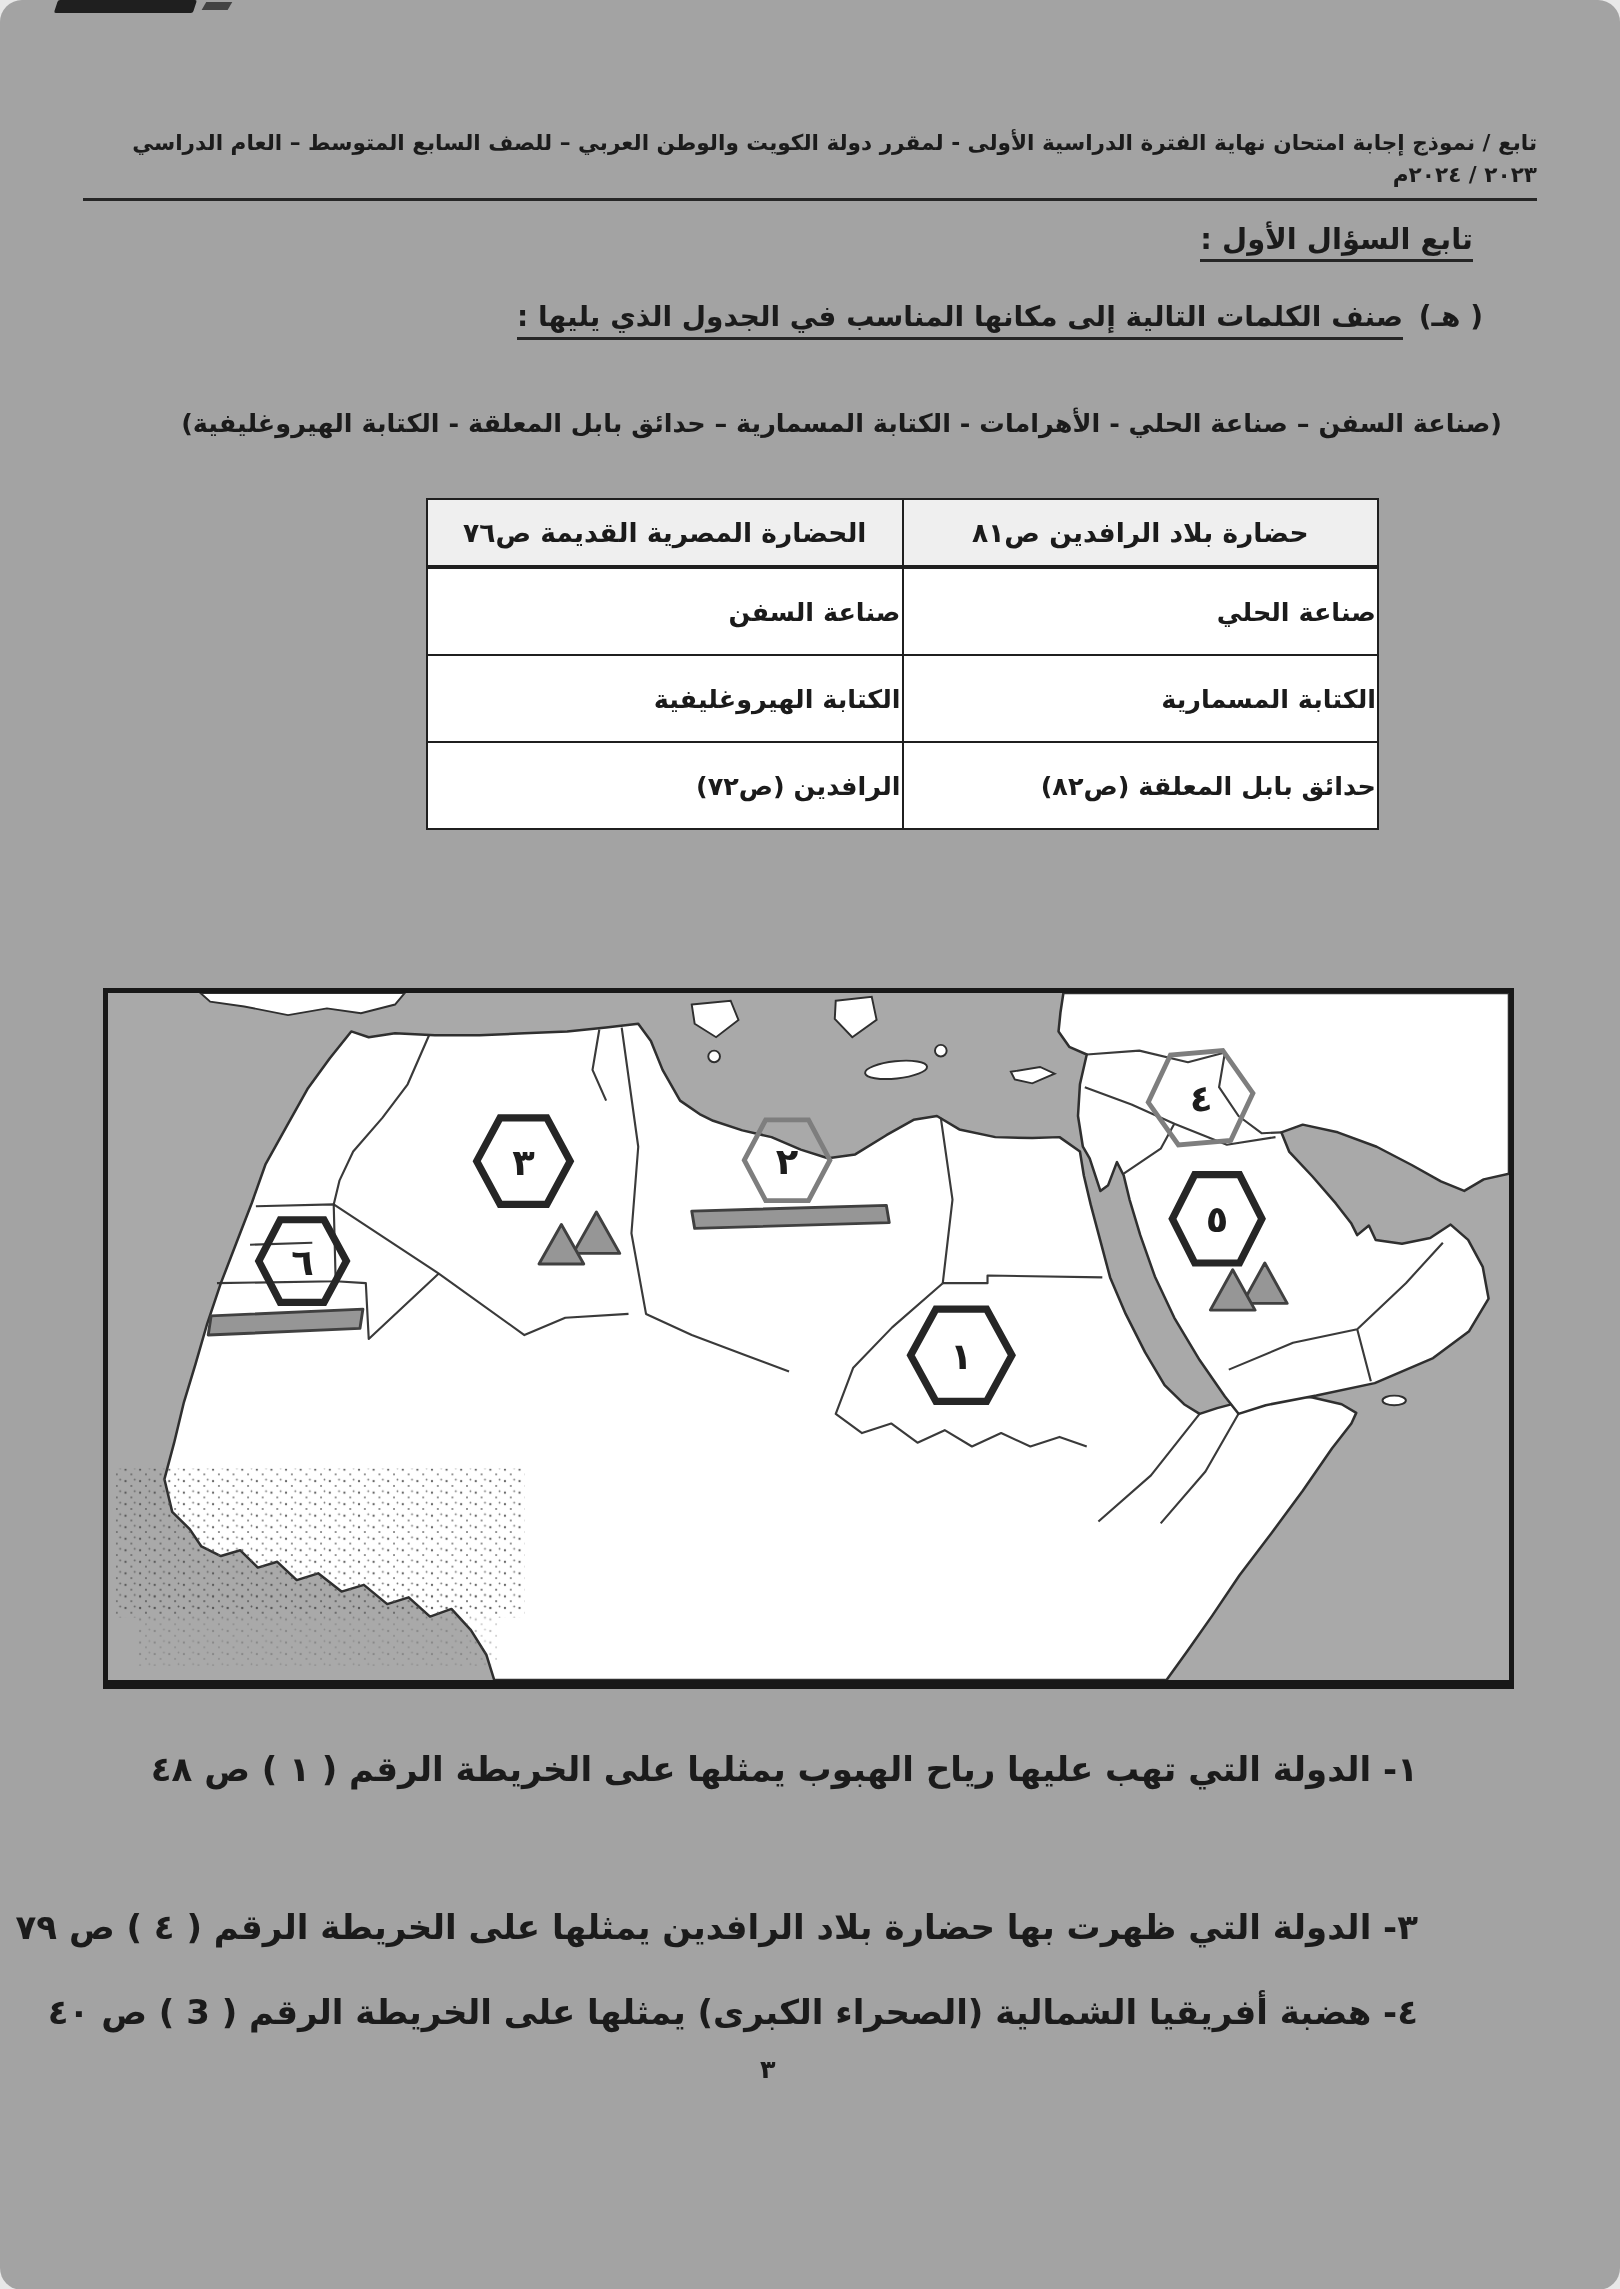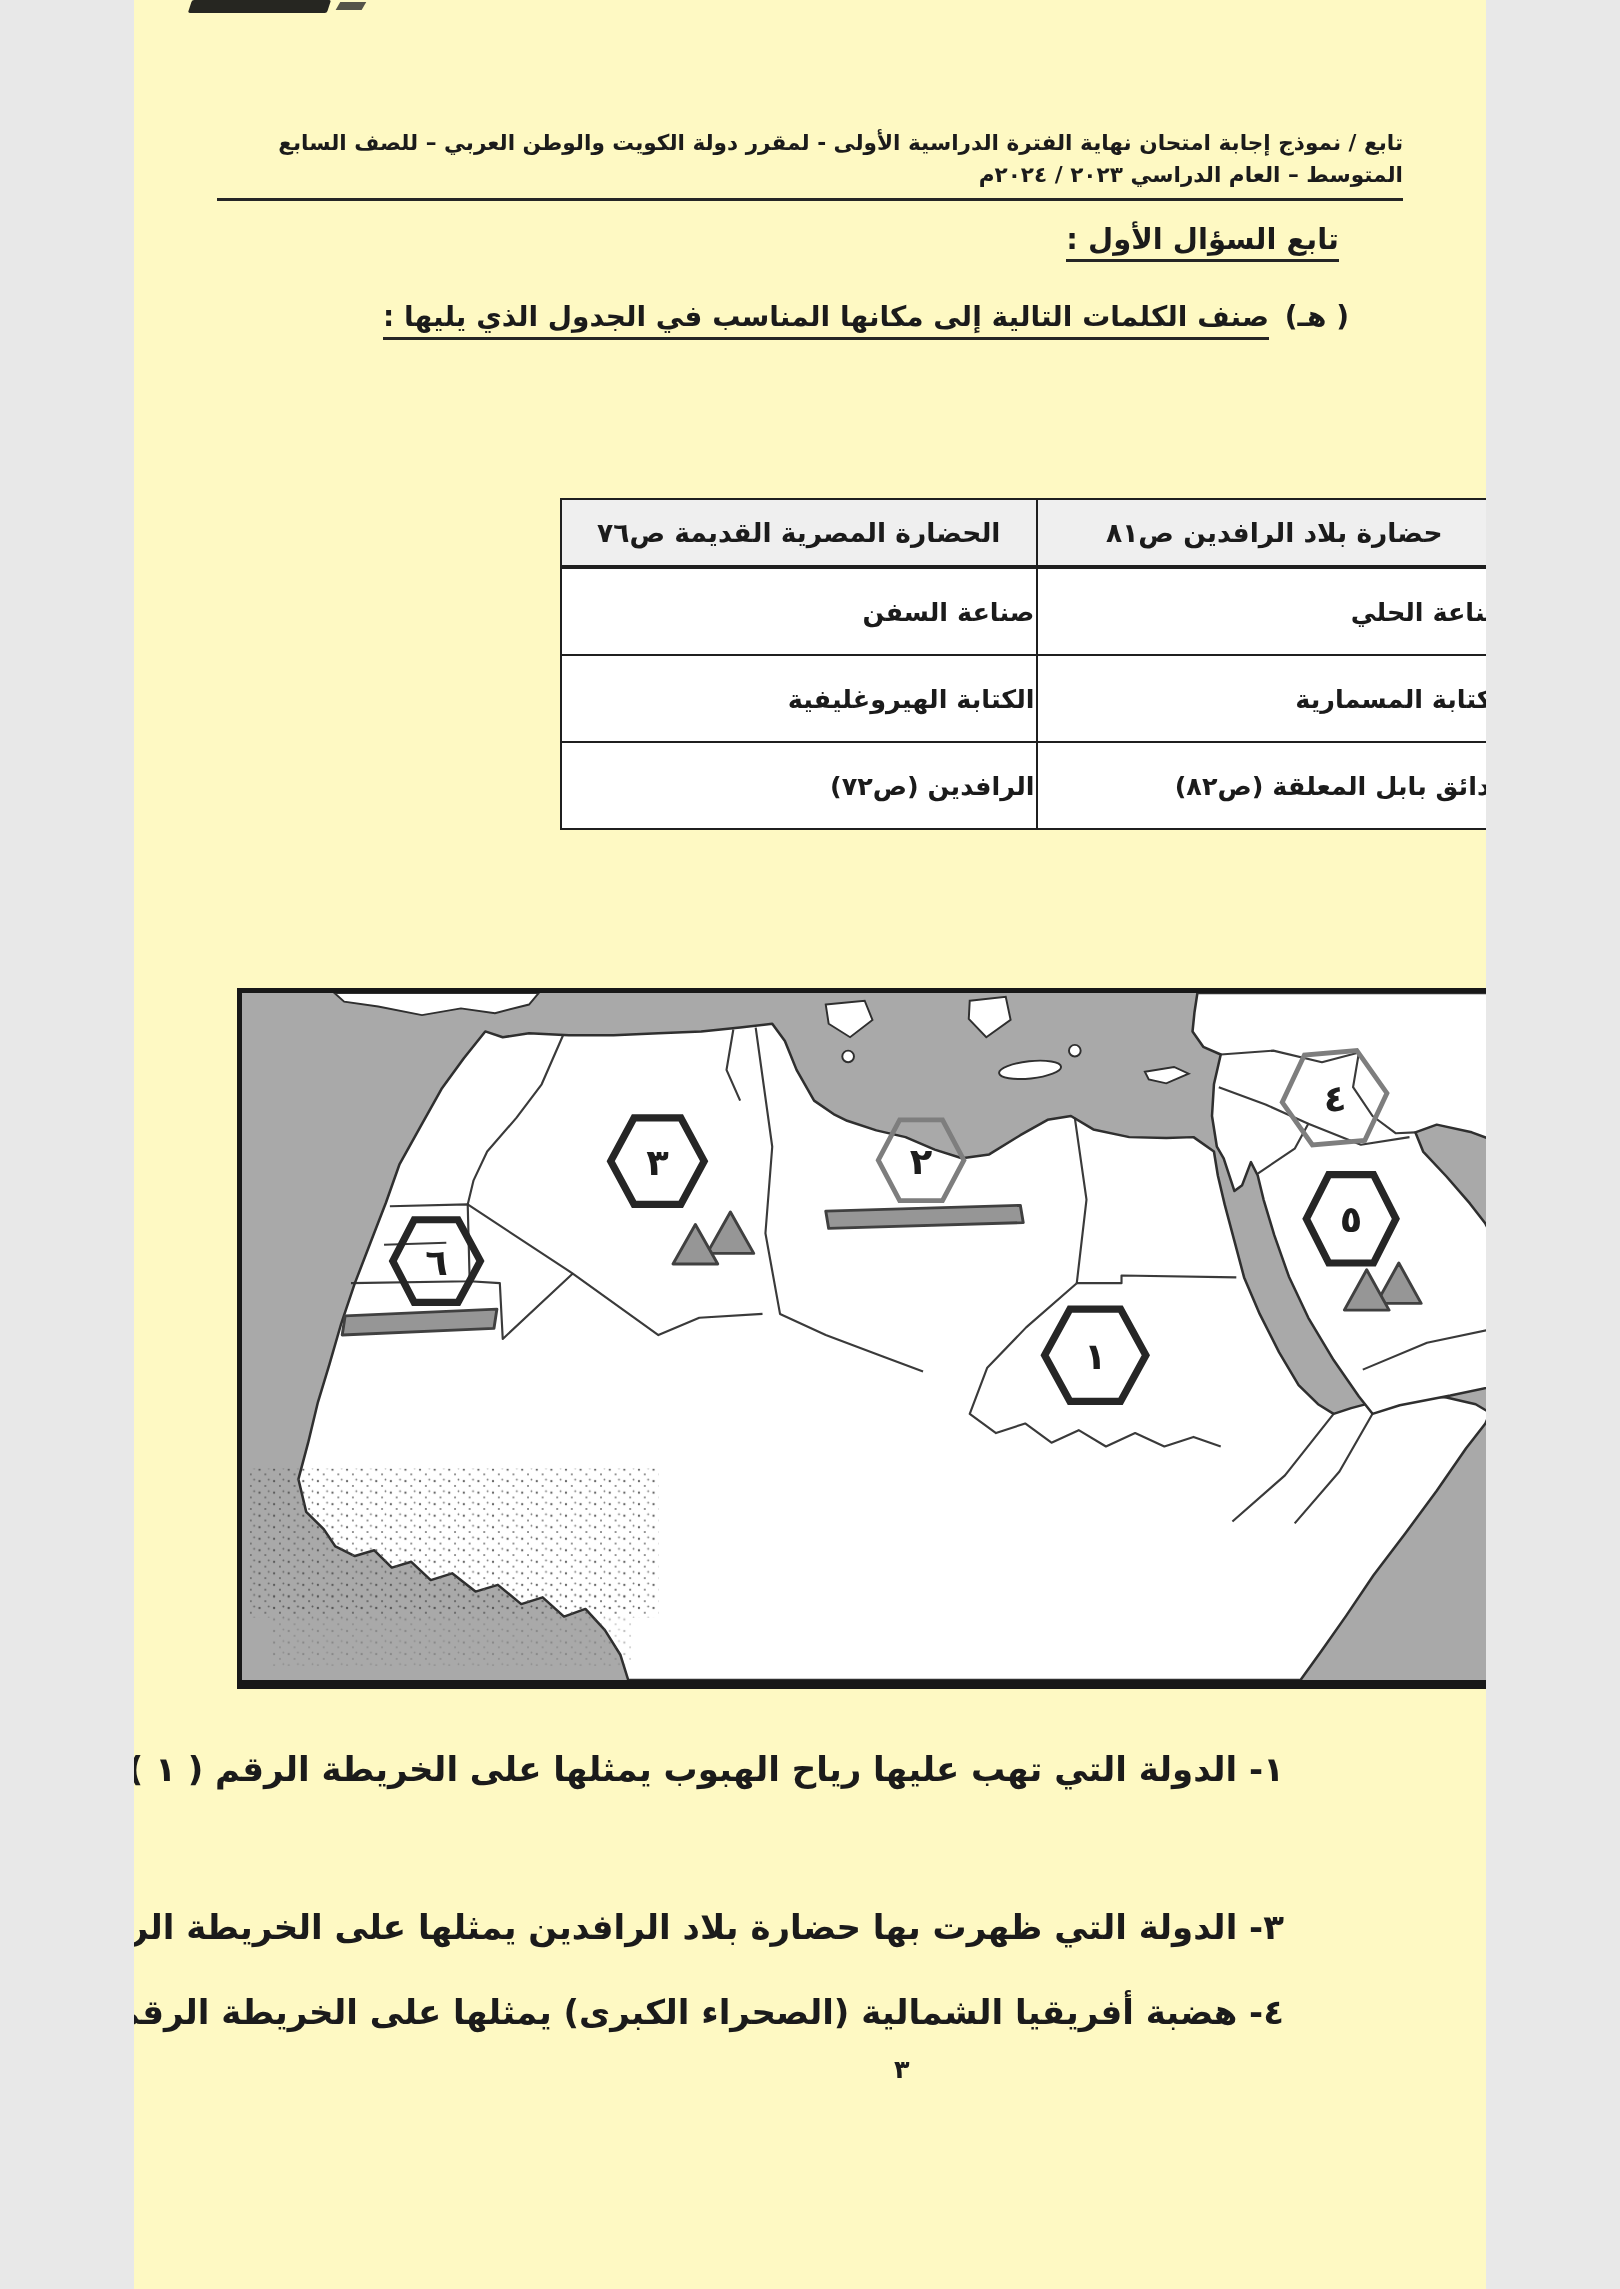--- a/index.html
+++ b/index.html
@@ -3,23 +3,23 @@
 <meta charset="utf-8">
 <style>
   :root{
     --c-sea:#a9a9a9; --c-land:#ffffff; --c-outline:#2f2f2f;
     --c-symbol-fill:#969696; --c-symbol-stroke:#404040;
     --c-marker-stroke-dark:#262626; --c-marker-stroke-gray:#7e7e7e;
     --c-table-header-bg:#efefef; --c-ink:#1b1b1b;
   }
   html,body{margin:0;padding:0;background:#e8e8e8;}
   .page{
-    position:relative; width:1352px; height:2290px; margin:0 auto;
-    background:#fef9c3; overflow:hidden; direction:rtl;
-    font-family:"DejaVu Sans", sans-serif; color:var(--c-ink); font-weight:700;
+    position:relative; width:1620px; height:2290px; margin:0 auto;
+    background:#a3a3a3; overflow:hidden; direction:rtl;
+    font-family:"DejaVu Sans", sans-serif; color:var(--c-ink); font-weight:700;border-radius:22px;
   }
   .smudge{position:absolute; left:56px; top:0; width:139px; height:12.7px;
     background:#141414; transform:skewX(-18deg); border-radius:2px; opacity:.92;}
   .smudge2{position:absolute; left:204px; top:2px; width:25.5px; height:7.8px;
     background:#2a2a2a; transform:skewX(-30deg); opacity:.8;}
   .doc-header{
     position:absolute; top:127px; right:83px; left:83px;
     font-size:21.6px; line-height:1.5; text-align:right;
     border-bottom:3.9px solid #262626; padding-bottom:5.9px;
   }
@@ -80,20 +80,21 @@
 
   <div class="section-title">
     <span class="u">تابع السؤال الأول :</span>
   </div>
 
   <div class="q-line q-he">
     <span class="pfx">( هـ)</span>
     <span class="u">صنف الكلمات التالية إلى مكانها المناسب في الجدول  الذي يليها :</span>
   </div>
 
+  <div class="word-bank">(صناعة السفن – صناعة الحلي - الأهرامات - الكتابة المسمارية – حدائق بابل المعلقة - الكتابة الهيروغليفية)</div>
 
   <div class="answer-table">
     <table>
       <thead>
         <tr>
           <th>حضارة بلاد الرافدين ص٨١</th>
           <th>الحضارة المصرية القديمة ص٧٦</th>
         </tr>
       </thead>
       <tbody>

